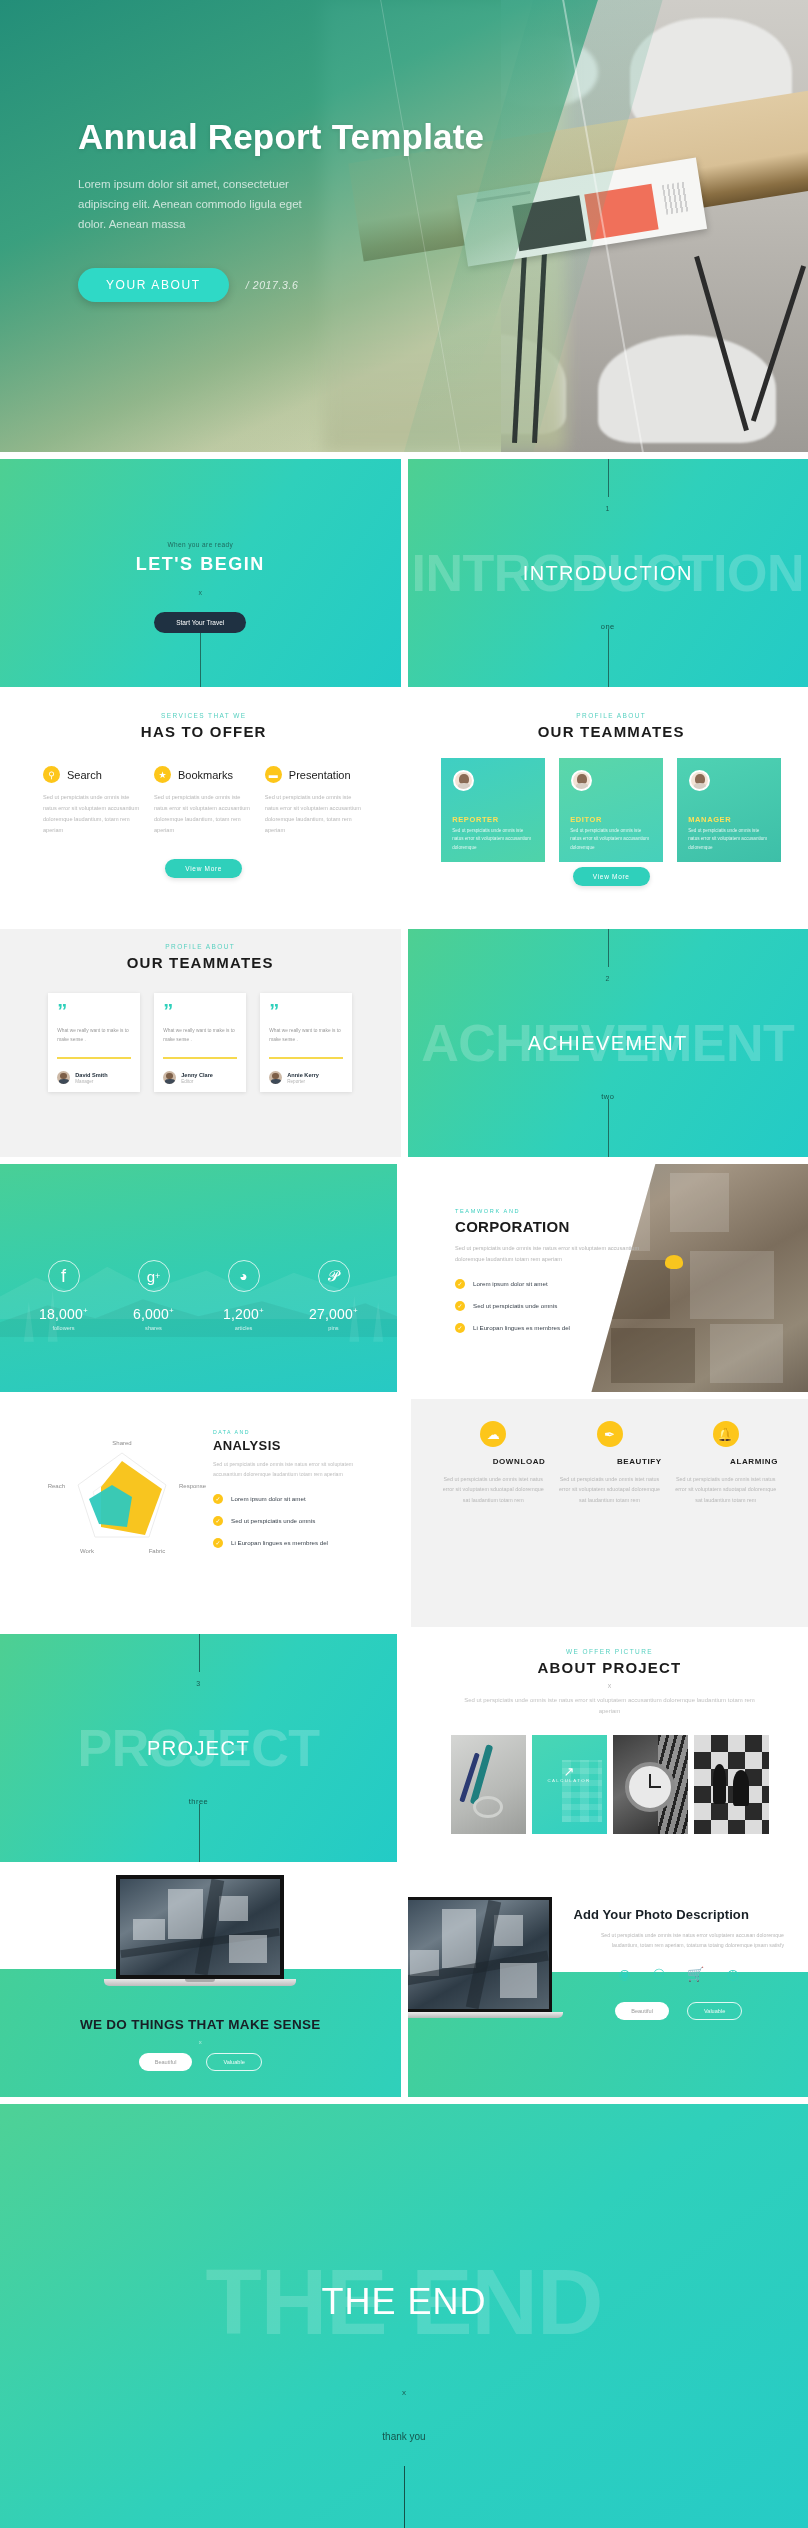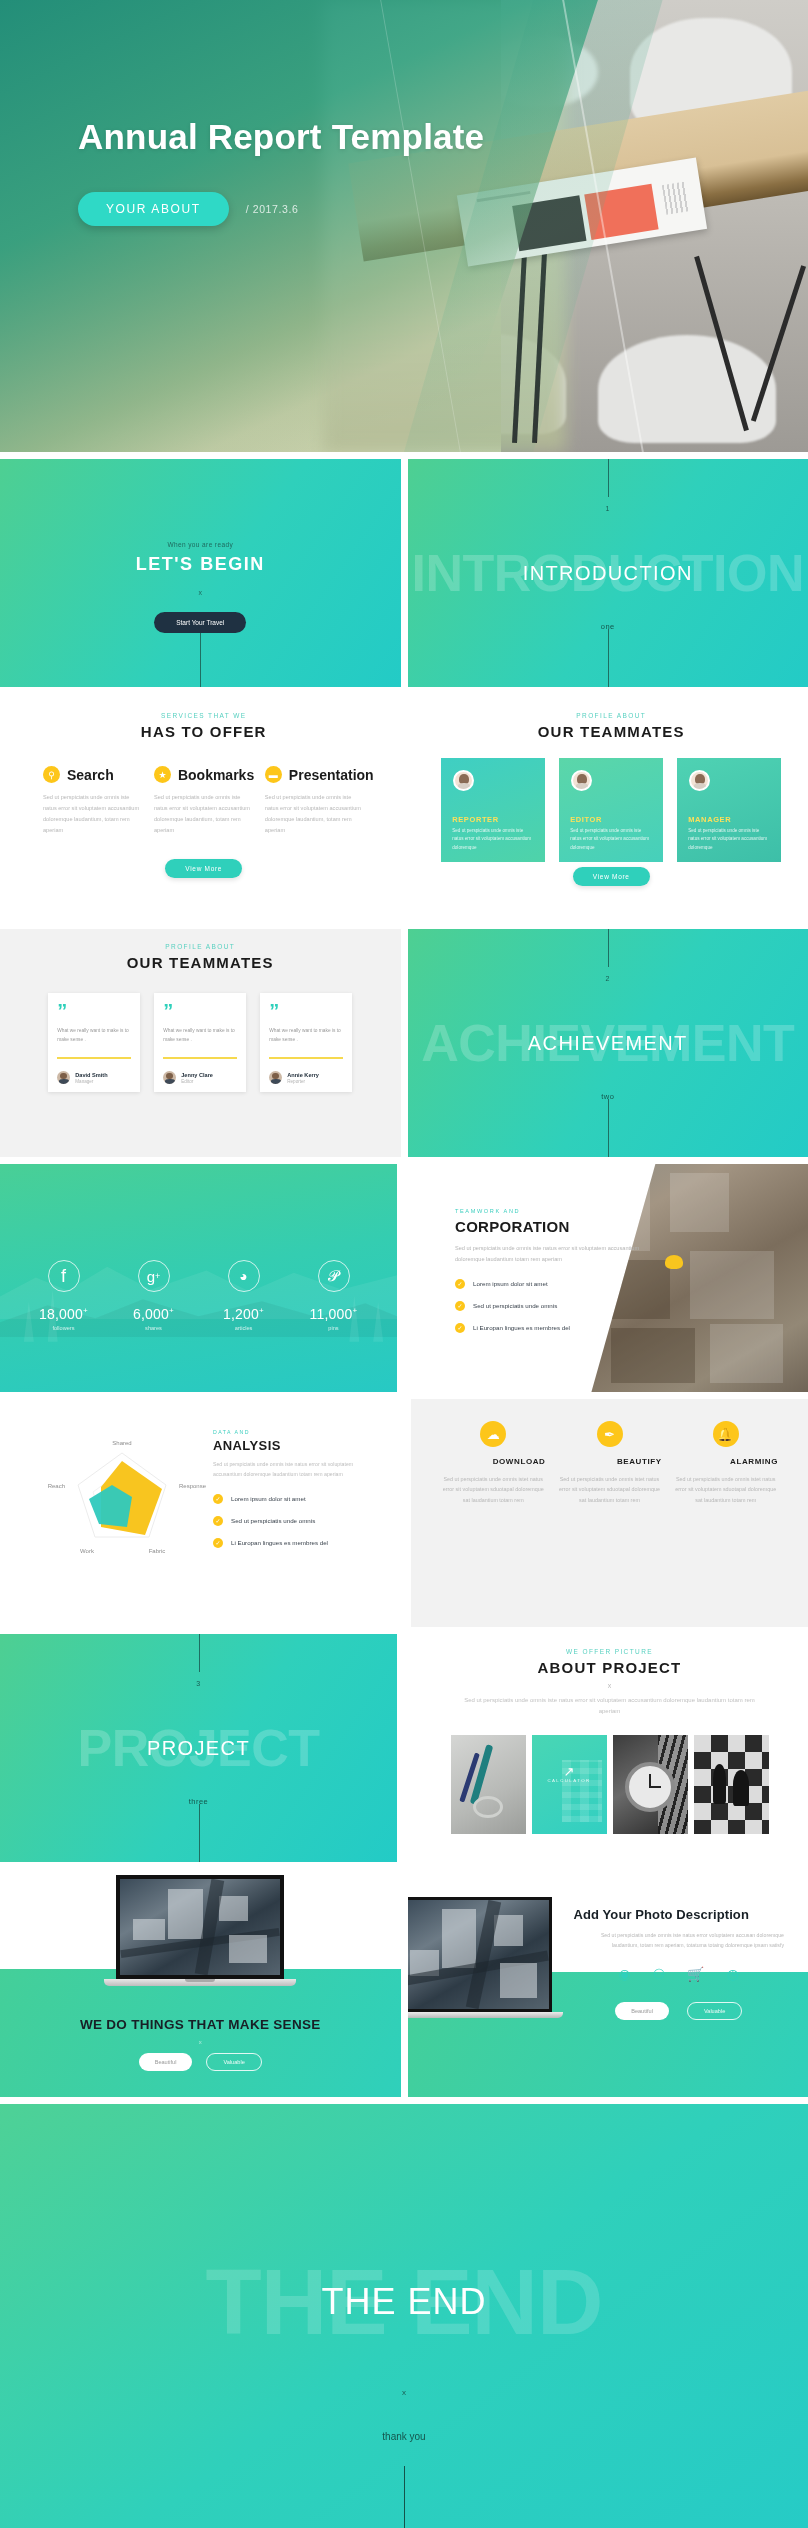--- a/index.html
+++ b/index.html
@@ -96,20 +96,21 @@
   }
   .hero-cta { margin-top: 34px; display: flex; align-items: center; }
   .hero-btn {
     background: #2fd9c6; color: #fff; font-size: 12px; letter-spacing: 1.6px;
     padding: 10px 28px; border-radius: 30px; border: none;
     box-shadow: 0 3px 9px rgba(0,0,0,.18); cursor: pointer;
   }
   .hero-date {
     margin-left: 17px; color: rgba(255,255,255,.78); font-size: 10.5px;
     letter-spacing: .6px;
+    font-style: italic;
   }
 
   
   .gap { height: 7px; background: #ffffff; }
   .row { display: flex; gap: 7px; width: 808px; background:#fff; }
   .slide { width: 400.5px; height: 228px; position: relative; overflow: hidden; }
 
   .slide-white { background: #ffffff; margin-left: 7px; }
   .slide-offwhite { background: #f2f2f2; }
   .slide-grad { background: linear-gradient(125deg,#4ecf92 0%,#2fd0bb 55%,#23cbc6 100%); }
@@ -142,21 +143,21 @@
   }
 
   
   .cols3 { display:flex; justify-content:space-between; padding: 0 36px; margin-top: 26px; }
   .col3 { width: 31%; }
   .col3-head { display:flex; align-items:center; gap:7px; }
   .ico-circ {
     width:17px;height:17px;border-radius:50%;background:#fdc61a;color:#fff;
     display:flex;align-items:center;justify-content:center;font-size:9px;flex:0 0 auto;
   }
-  .col3-t { font-size:14px; font-weight:bold; color:#1b1b1b; }
+  .col3-t { font-size:11px; font-weight:normal; color:#1b1b1b; }
   .col3-p { margin-top:9px; font-size:5.6px; line-height:1.95; color:#b8b8b8; }
 
   
   .tm-row { display:flex; justify-content:center; gap:14px; margin-top:18px; }
   .tm-card { width:104px; height:104px; position:relative; overflow:hidden;
     background:linear-gradient(160deg,#3fcfc3 0%,#4fd3a9 100%); }
   .tm-card.c2 { background:linear-gradient(160deg,#5bd6a9 0%,#46d0bb 100%); }
   .tm-card.c3 { background:linear-gradient(160deg,#4fd2b3 0%,#3dbfa8 100%); }
   .tm-av { position:absolute; left:12px; top:12px; width:21px;height:21px;border-radius:50%;
     background:#f3e3d6; border:2px solid #fff; overflow:hidden; }
@@ -319,20 +320,21 @@
           <span class="ph2"></span>
           <span class="ln2"></span>
         </div>
     </div>
     <div class="hero-overlay"></div>
     <div class="hero-overlay2"></div>
     <div class="hero-stripe"></div>
     <div class="hero-stripe2"></div>
     <div class="hero-content">
       <div class="hero-title">Annual Report Template</div>
+      <div class="hero-sub">Lorem ipsum dolor sit amet, consectetuer adipiscing elit. Aenean commodo ligula eget dolor. Aenean massa</div>
       <div class="hero-cta">
         <button class="hero-btn">YOUR ABOUT</button>
         <span class="hero-date">/ 2017.3.6</span>
       </div>
     </div>
   </div>
 
   <div class="gap"></div>
 
   <div class="row">
@@ -519,21 +521,21 @@
         </div>
         <div class="sm-stat">
           <div class="sm-num"><span>6,000</span><sup>+</sup></div>
           <div class="sm-lbl">shares</div>
         </div>
         <div class="sm-stat">
           <div class="sm-num"><span>1,200</span><sup>+</sup></div>
           <div class="sm-lbl">articles</div>
         </div>
         <div class="sm-stat">
-          <div class="sm-num"><span>11,000</span><sup>+</sup></div>
+          <div class="sm-num"><span>27,000</span><sup>+</sup></div>
           <div class="sm-lbl">pins</div>
         </div>
       </div>
     </div>
 
     <div class="slide slide-white">
       <div class="corp-photo">
         <div class="cell" style="left:10%;top:8%;width:26%;height:30%;"></div>
         <div class="cell" style="left:44%;top:4%;width:24%;height:26%;"></div>
         <div class="dark" style="left:14%;top:42%;width:30%;height:26%;"></div>

